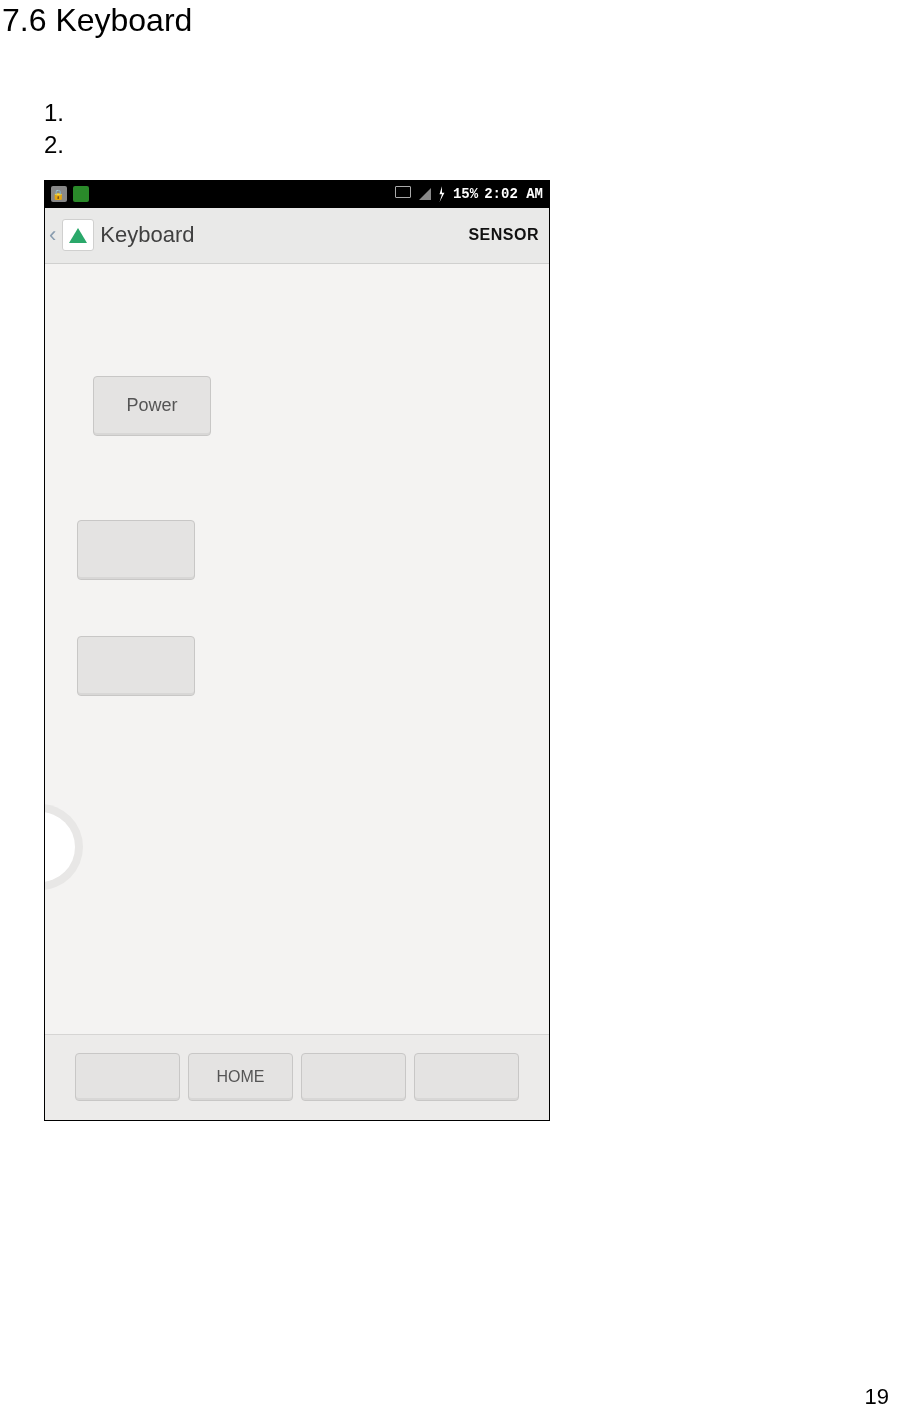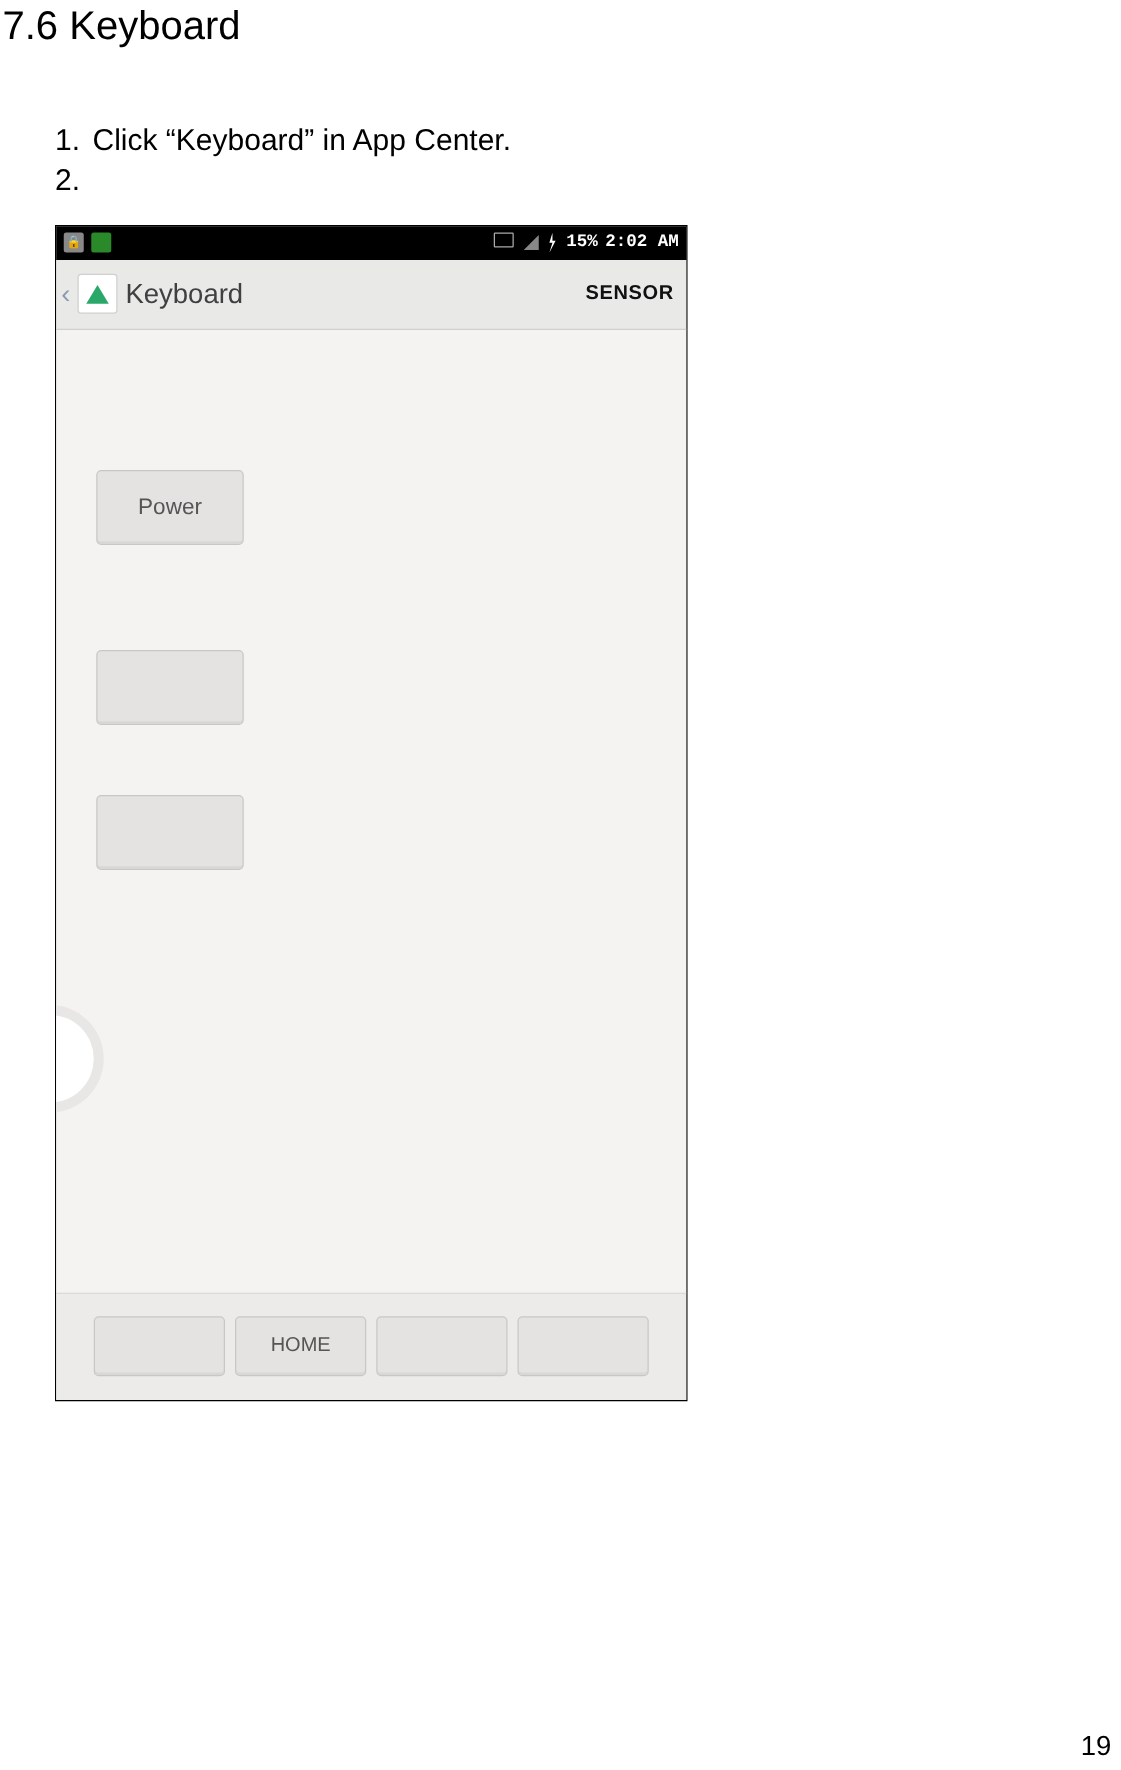--- a/index.html
+++ b/index.html
@@ -138,21 +138,21 @@
     background: #e4e3e2;
     border: 1px solid #c8c7c6;
     border-radius: 4px;
     display: flex;
     align-items: center;
     justify-content: center;
     font-size: 18px;
     color: #555;
     box-shadow: inset 0 -2px 0 rgba(0,0,0,0.05);
   }
-  .power-btn { top: 112px; left: 32px; width: 118px; height: 60px; }
+  .power-btn { top: 112px; left: 48px; width: 118px; height: 60px; }
   .blank-btn-1 { top: 256px; left: 32px; width: 118px; height: 60px; }
   .blank-btn-2 { top: 372px; left: 32px; width: 118px; height: 60px; }
   .partial-circle {
     position: absolute;
     left: -40px;
     top: 548px;
     width: 70px; height: 70px;
     border-radius: 50%;
     background: #fff;
     box-shadow: 0 0 0 8px #e8e7e6;
@@ -190,21 +190,20 @@
   }
 </style>
 </head>
 <body>
 
 <h2 class="section-heading">7.6 Keyboard</h2>
 
 <div class="list">
   <div class="list-item">
     <span class="list-num">1.</span>
-    <span>Click “Keyboard” in App Center.</span>
   </div>
   <div class="list-item">
     <span class="list-num">2.</span>
   </div>
 </div>
 
 <div class="screenshot">
 
   <div class="statusbar">
     <div class="status-left">

